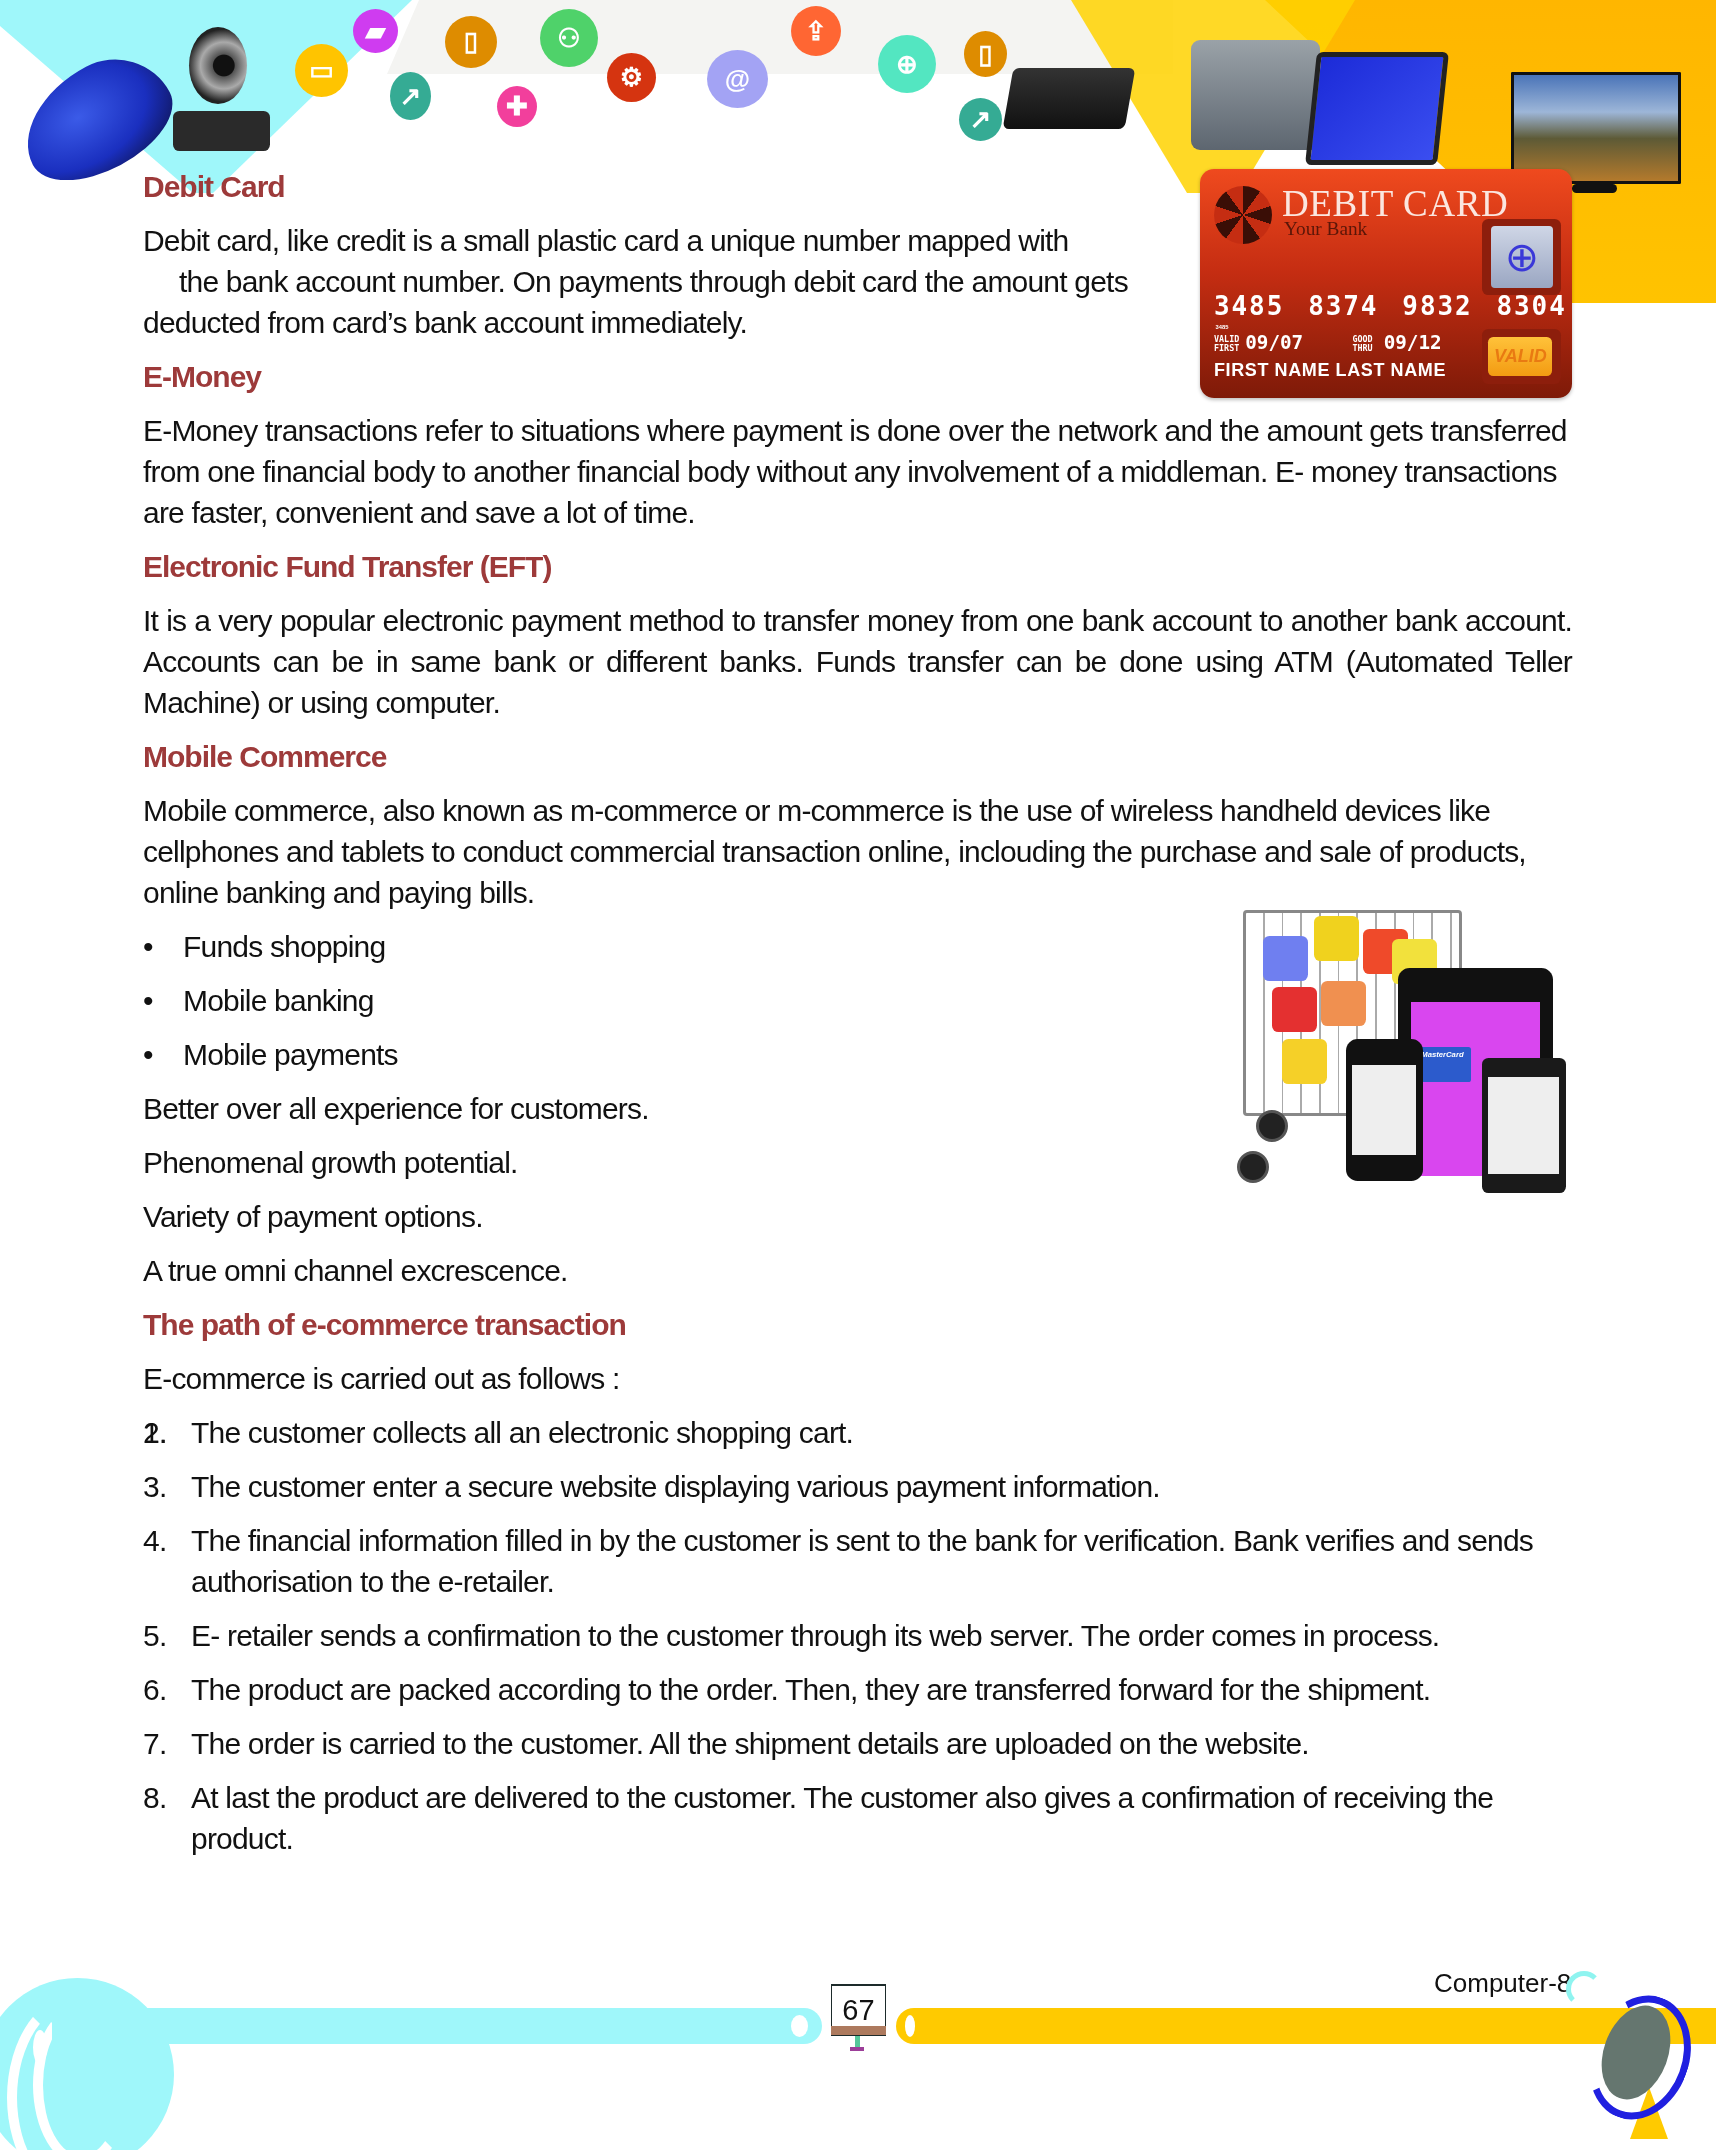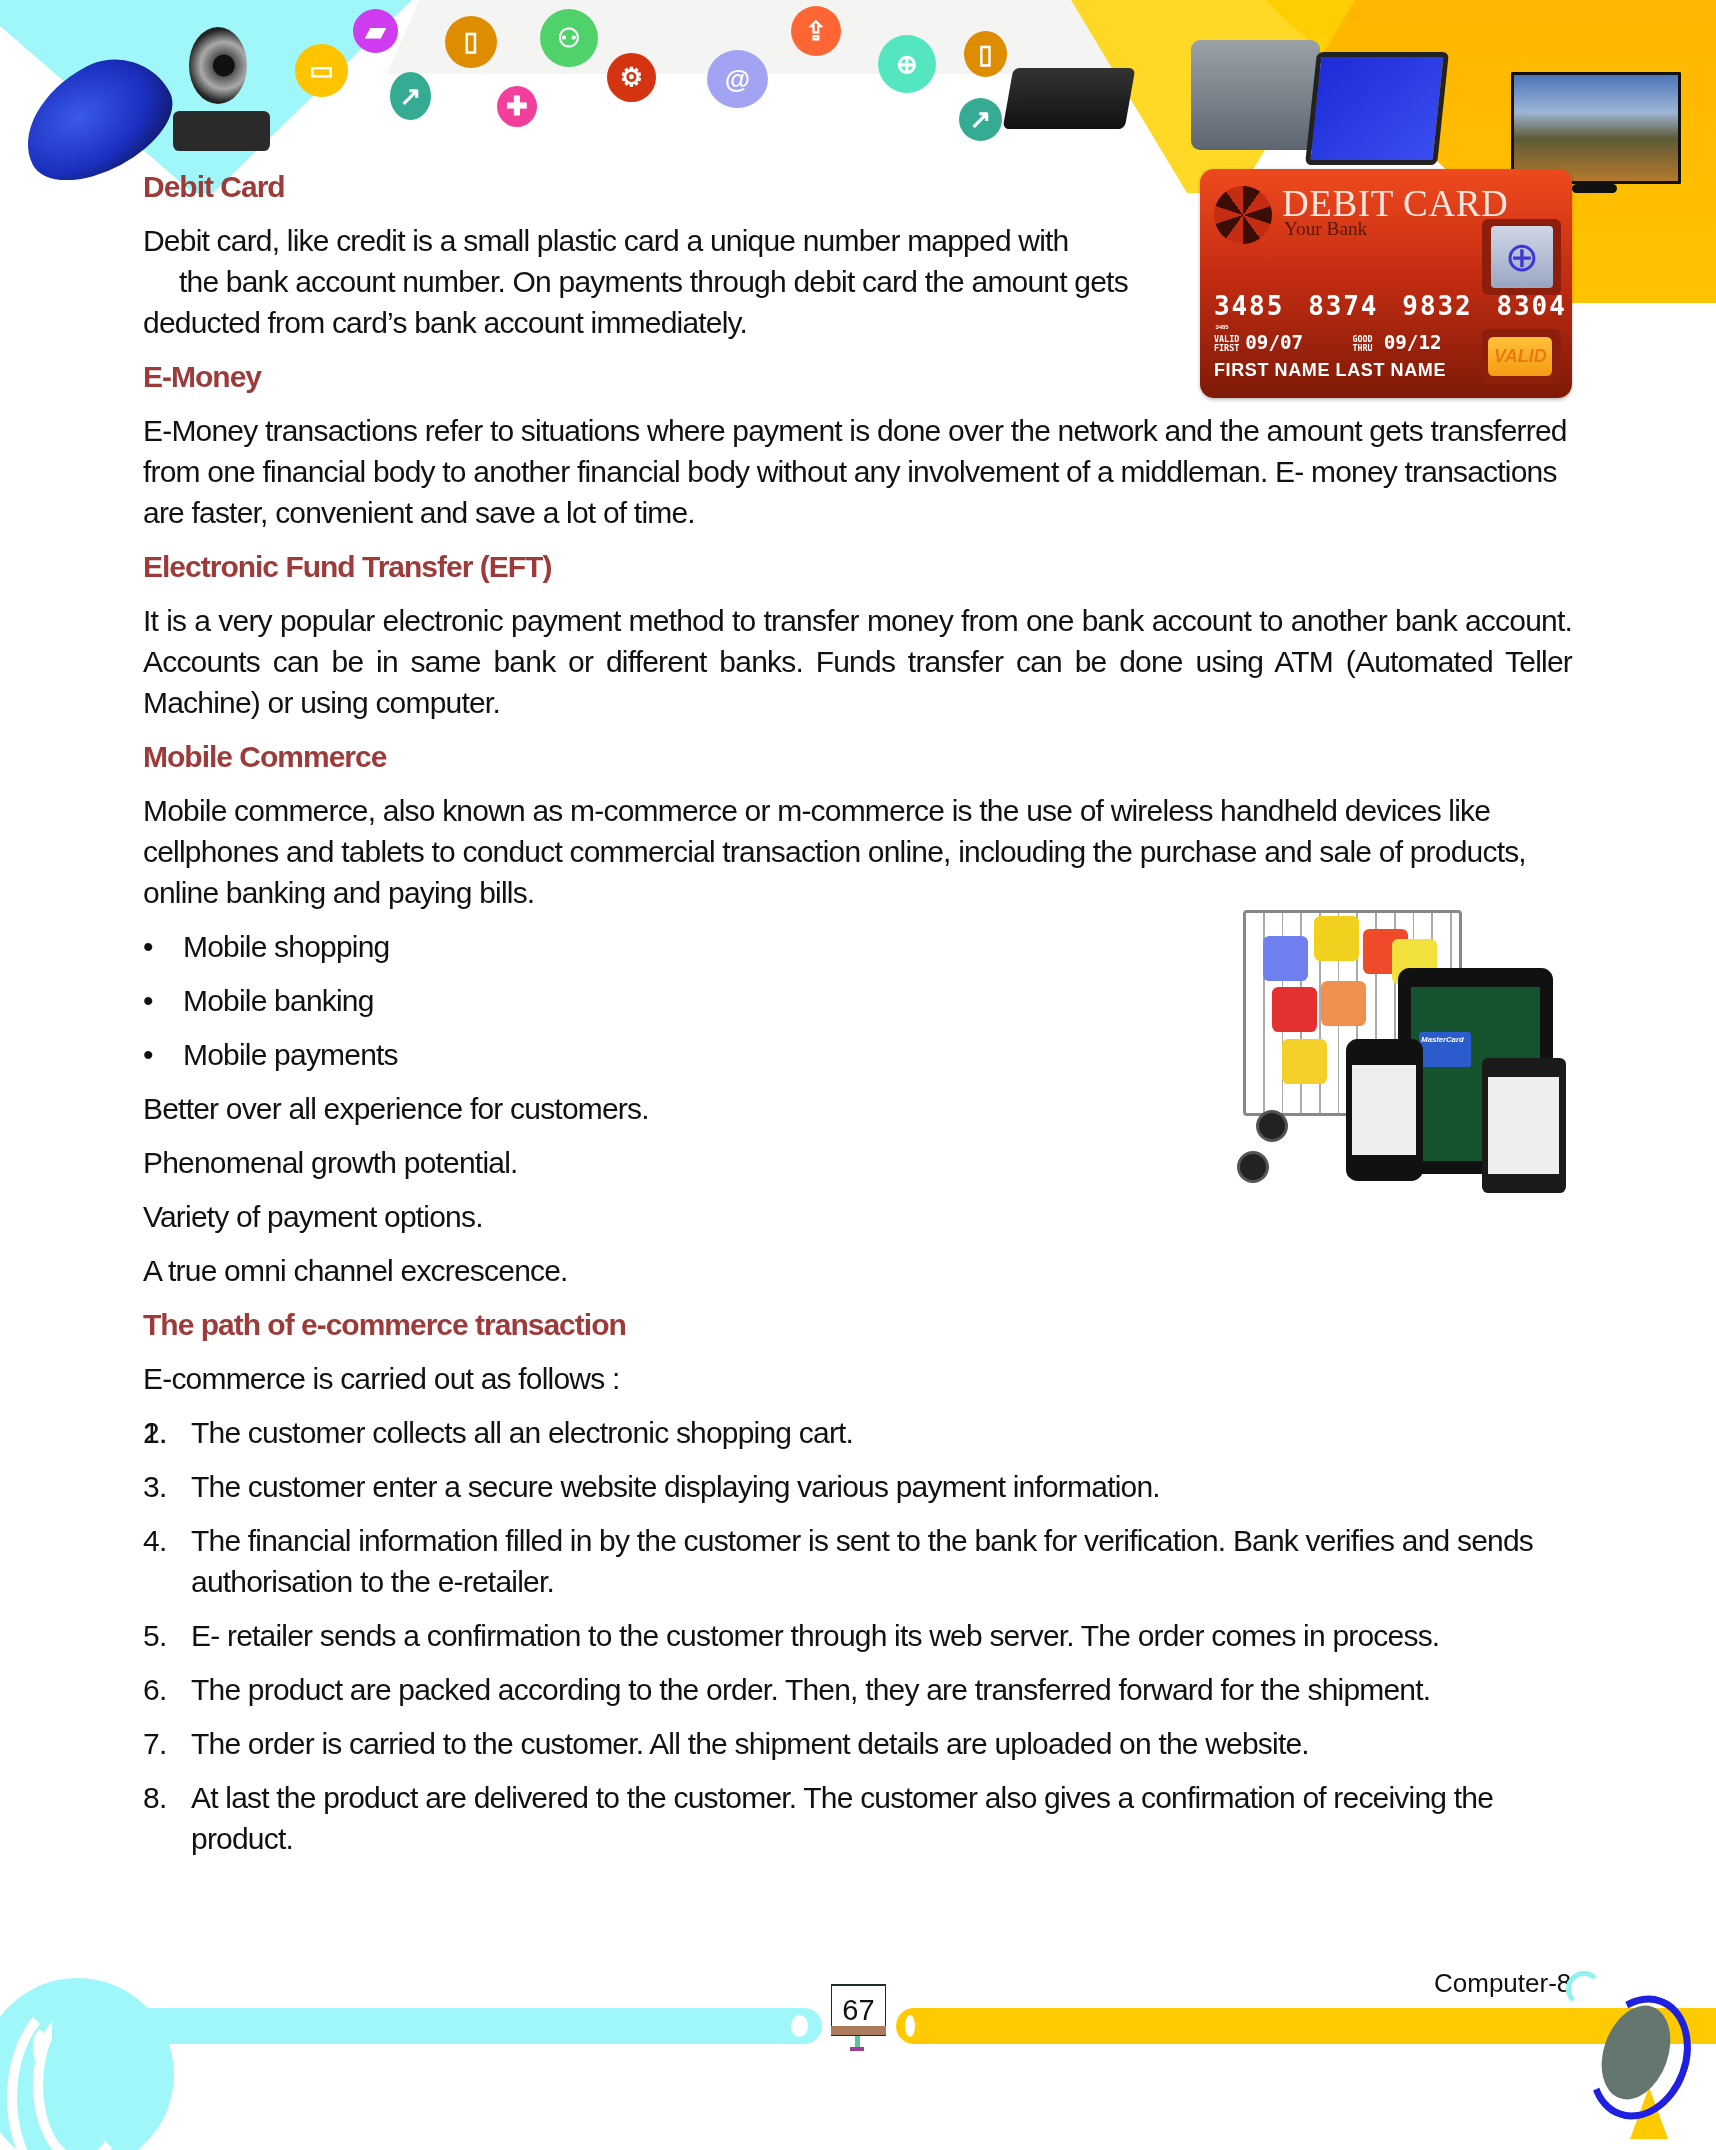--- a/index.html
+++ b/index.html
@@ -100,21 +100,21 @@
   .cart {
     position: absolute; left: 1224px; top: 897px; width: 348px; height: 283px;
   }
   .cart .basket {
     position: absolute; left: 19.3px; top: 13px; width: 213px; height: 200px;
     border: 3.2px solid #888; border-radius: 3.9px;
     background: repeating-linear-gradient(90deg, transparent 0 17px, #aaa 17px 18.7px);
   }
   .cart .app { position: absolute; width: 45px; height: 45px; border-radius: 6.4px; }
   .cart .tablet { position: absolute; left: 174px; top: 71px; width: 155px; height: 206px; background: #111; border-radius: 11.6px; }
-  .cart .tablet .scr { position: absolute; left: 13px; top: 19px; width: 129px; height: 174px; background: #14532d; }
+  .cart .tablet .scr { position: absolute; left: 13px; top: 34px; width: 129px; height: 174px; background: #d946ef; }
   .cart .tablet .mc { position: absolute; left: 7.7px; top: 45px; width: 52px; height: 35px; background: #2c5bcc; border-radius: 2.6px; color:#fff; font-size: 7.7px; font-style: italic; font-weight: bold; padding: 2.6px; box-sizing: border-box; }
   .cart .phone1 { position: absolute; left: 122px; top: 142px; width: 77px; height: 142px; background: #111; border-radius: 11.6px; }
   .cart .phone1 .scr { position: absolute; left: 6.4px; top: 26px; width: 64px; height: 90px; background: #eee; }
   .cart .phone2 { position: absolute; left: 258px; top: 161px; width: 84px; height: 135px; background: #1a1a1a; border-radius: 6.4px; }
   .cart .phone2 .scr { position: absolute; left: 6.4px; top: 19.3px; width: 71px; height: 97px; background: #eee; }
   .cart .wheel { position: absolute; width: 26px; height: 26px; border-radius: 50%; background: #222; border: 3.9px solid #555; }
 
   .footer-cyan-bar { position: absolute; left: 52px; top: 2008px; width: 770px; height: 36px; background: #9ff7fa; border-radius: 0 18px 18px 0; }
   .footer-cyan-dot { position: absolute; left: 791px; top: 2015px; width: 17px; height: 22px; border-radius: 50%; background: #fff; }
   .footer-cyan-circle { position: absolute; left: -19.3px; top: 1978px; width: 193px; height: 193px; border-radius: 50%; background: #9ff7fa; }
@@ -224,21 +224,21 @@
   <div class="heading">E-Money</div>
   <p>E-Money transactions refer to situations where payment is done over the network and the amount gets transferred from one financial body to another financial body without any involvement of a middleman. E- money transactions are faster, convenient and save a lot of time.</p>
 
   <div class="heading">Electronic Fund Transfer (EFT)</div>
   <p class="justify">It is a very popular electronic payment method to transfer money from one bank account to another bank account. Accounts can be in same bank or different banks. Funds transfer can be done using ATM (Automated Teller Machine) or using computer.</p>
 
   <div class="heading">Mobile Commerce</div>
   <p>Mobile commerce,  also known as m-commerce or m-commerce is the use of wireless handheld devices like cellphones and tablets to conduct commercial transaction online, inclouding the purchase and sale of products, online banking and paying bills.</p>
 
   <ul class="bullets">
-    <li><span class="bul">•</span><span>Mobile shopping</span></li>
+    <li><span class="bul">•</span><span>Funds shopping</span></li>
     <li><span class="bul">•</span><span>Mobile banking</span></li>
     <li><span class="bul">•</span><span>Mobile payments</span></li>
   </ul>
 
   <p>Better over all experience for customers.</p>
   <p>Phenomenal growth potential.</p>
   <p>Variety of payment options.</p>
   <p>A true omni channel excrescence.</p>
 
   <div class="heading">The path of e-commerce transaction</div>

